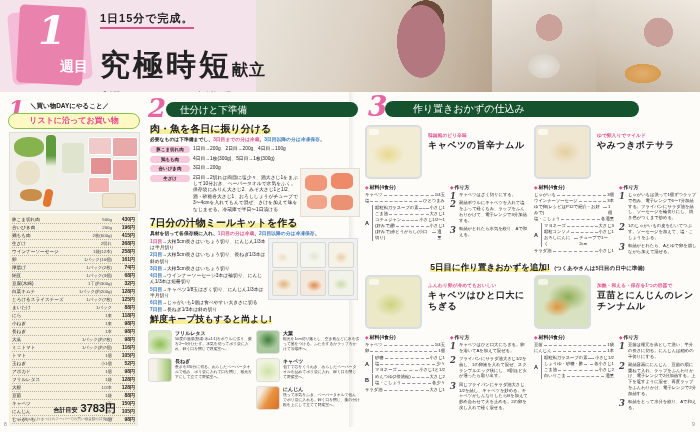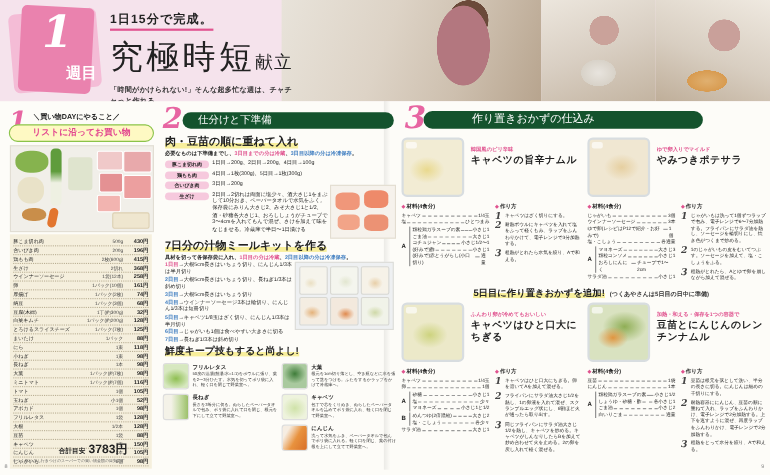--- a/index.html
+++ b/index.html
@@ -23,21 +23,21 @@
     linear-gradient(200deg,#efe9e0 0%,#d8cec1 55%,#bfae99 100%);}
   #week-tab{position:absolute;left:16px;top:6px;width:72px;height:80px;}
   #week-tab .brush1{position:absolute;left:-6px;top:4px;width:80px;height:72px;background:#f4bcd6;transform:rotate(-5deg);border-radius:6px;}
   #week-tab .brush2{position:absolute;left:2px;top:0;width:66px;height:78px;background:#ea82ae;transform:rotate(3deg);border-radius:5px;}
   #week-num{position:absolute;left:0;top:2px;width:72px;text-align:center;color:#fff;
     font-family:"DejaVu Serif",serif;font-style:italic;font-weight:bold;font-size:40px;line-height:44px;}
   #week-label{position:absolute;left:0;top:52px;width:72px;text-align:right;color:#fff;font-weight:bold;font-size:14px;}
   #title-block{position:absolute;left:100px;top:8px;width:170px;}
   #kicker{font-size:11px;font-weight:bold;letter-spacing:1px;display:inline-block;
     border-bottom:2px solid #e0538f;padding-bottom:1px;}
-  #big-title{font-size:30px;font-weight:normal;letter-spacing:3px;line-height:34px;margin-top:8px;}
+  #big-title{font-size:30px;font-weight:bold;letter-spacing:3px;line-height:34px;margin-top:19px;}
   #big-title .suffix{font-size:16px;letter-spacing:1px;}
   #title-desc{font-size:6.5px;font-weight:bold;color:#333;line-height:1.6;margin-top:3px;letter-spacing:0.2px;}
   
   .secnum{font-family:"DejaVu Serif",serif;font-style:italic;font-weight:bold;color:#e765a2;}
   .hl{display:inline;font-weight:bold;background:linear-gradient(to top,#f8ef9c 42%,transparent 42%);}
   .pill-rose{background:#14532d;color:#fff;font-weight:normal;border-radius:9px;}
   .pink{color:#e0538f;}.blue{color:#3a7abf;}
   .gutter{position:absolute;left:349px;top:92px;width:6px;height:335px;
     background:linear-gradient(to right,rgba(0,0,0,0.07),rgba(0,0,0,0));}
   .pagenum{position:absolute;font-size:5px;color:#888;}
@@ -92,21 +92,21 @@
   .fi-body{flex:1;overflow:hidden;}
   .fi-name{font-size:5px;font-weight:bold;margin-bottom:1px;}
   .fi-text{font-size:3.8px;line-height:1.3;color:#333;}
   .fi-photo[data-tone="lettuce"]{background:radial-gradient(12px 9px at 50% 60%,#8fbf52,#d7e8c0);}
   .fi-photo[data-tone="negi"]{background:linear-gradient(90deg,#f4f2e8 30%,#cfe0b2 60%,#9cc06a 100%);}
   .fi-photo[data-tone="shiso"]{background:radial-gradient(10px 9px at 50% 40%,#3f7d3a,#a9c99e);}
   .fi-photo[data-tone="cabbage"]{background:radial-gradient(11px 10px at 50% 55%,#cfe2a8,#eef3dd);}
   .fi-photo[data-tone="carrot"]{background:linear-gradient(120deg,#f6ede2 20%,#e8923e 55%,#d86f28 100%);}
   
   #s3-num{left:368px;top:90px;font-size:28px;z-index:2;}
-  #s3-pill{left:385px;top:101px;width:254px;height:16px;font-size:10px;line-height:16px;padding-left:44px;box-sizing:border-box;border-radius:10px;}
+  #s3-pill{left:385px;top:101px;width:254px;height:16px;font-size:10px;line-height:16px;padding-left:28px;box-sizing:border-box;border-radius:10px;}
   .rcard{position:absolute;width:163px;height:133px;}
   #rc0{left:365px;top:122px;}
   #rc1{left:534px;top:122px;}
   #rc2{left:365px;top:272px;height:153px;}
   #rc3{left:534px;top:272px;height:153px;}
   .rc-photo{position:absolute;left:0;top:3px;width:57px;height:54px;border:2px solid #d8dde0;border-radius:5px;box-sizing:border-box;}
   .rc-photo:after{content:"";position:absolute;left:2px;top:2px;width:10px;height:6px;background:rgba(255,255,255,0.65);border-radius:2px;}
   #rc0 .rc-photo{background:radial-gradient(16px 12px at 40% 55%,#e9d98e,#f2ecd4),#f2ecd4;}
   #rc1 .rc-photo{background:radial-gradient(16px 12px at 55% 50%,#e6cfa0,#f0e7d2),#f0e7d2;}
   #rc2 .rc-photo{background:radial-gradient(16px 12px at 45% 55%,#cdd37e,#ece9c9),#ece9c9;}
@@ -340,21 +340,21 @@
     <span id="total-label">合計目安</span>
     <span id="total-price">3783円</span>
   </div>
   <div id="list-note">※つくあやさん行きつけのスーパーでの買い物金額の目安です</div>
 </div>
 <div class="pagenum" style="left:4px;top:421px;">8</div>
 
 <div class="abs secnum" id="s2-num">2</div>
 <div class="abs pill-rose" id="s2-pill">仕分けと下準備</div>
 
-<div class="abs" id="meat-h"><span class="hl">肉・豆苗の順に重ねて入れ</span></div>
+<div class="abs" id="meat-h"><span class="hl">肉・魚を各日に振り分ける</span></div>
 <div class="abs" id="meat-intro">
   <span>必要なものは下準備までし、</span><span class="pink">3日目までの分は冷蔵</span><span>、</span><span class="blue">3日目以降の分は冷凍保存</span><span>。</span>
 </div>
 <div class="abs" id="meat-items">
   <div>
 
       <div class="mi">
         <span class="mi-label">豚こま切れ肉</span>
         <span class="mi-text">1日目→200g、2日目→200g、4日目→100g</span>
       </div>

